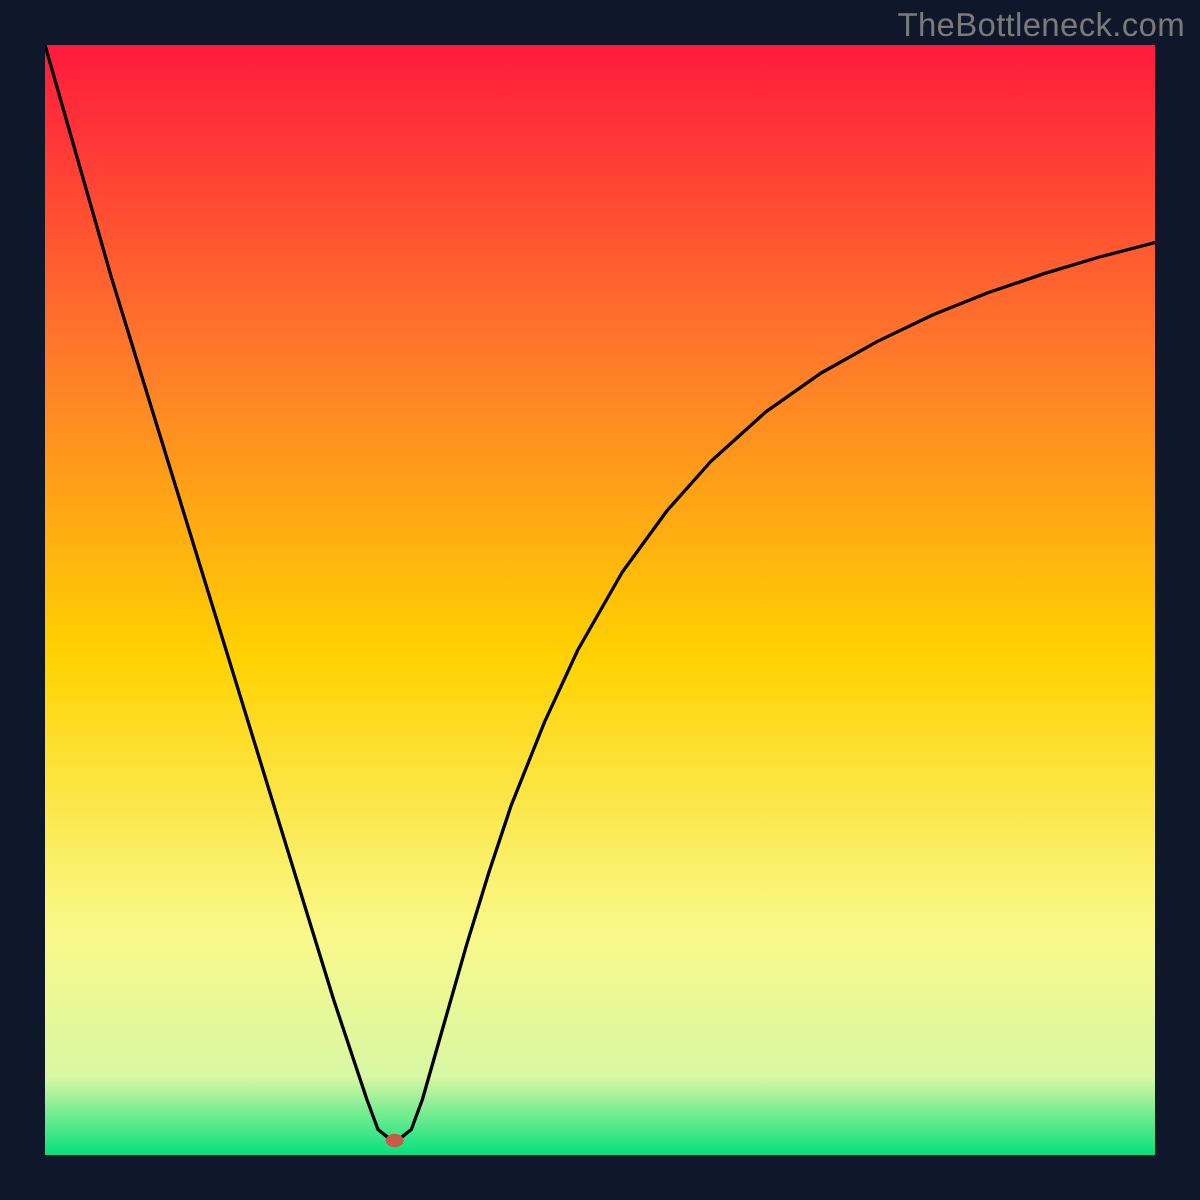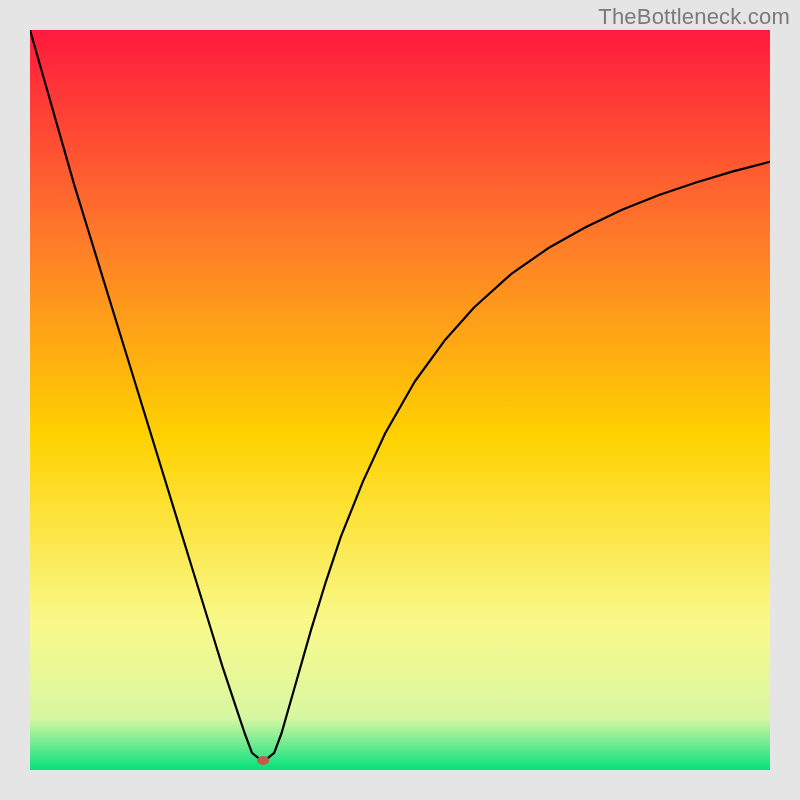--- a/index.html
+++ b/index.html
@@ -1,21 +1,21 @@
 <!DOCTYPE html>
 <html><head>
 <meta charset="utf-8">
 <style>
   * { margin: 0; padding: 0; box-sizing: border-box; }
   html, body { width: 800px; height: 800px; overflow: hidden; background: #000; }
   .frame {
     position: relative;
     width: 800px;
     height: 800px;
-    background: #e5e5e5;
+    background: #0f172a;
   }
   .watermark {
     position: absolute;
     top: 4px;
     right: 10px;
     font-family: Arial, Helvetica, sans-serif;
     font-size: 22px;
     color: #7a7a7a;
     font-weight: 500;
     letter-spacing: 0.2px;

